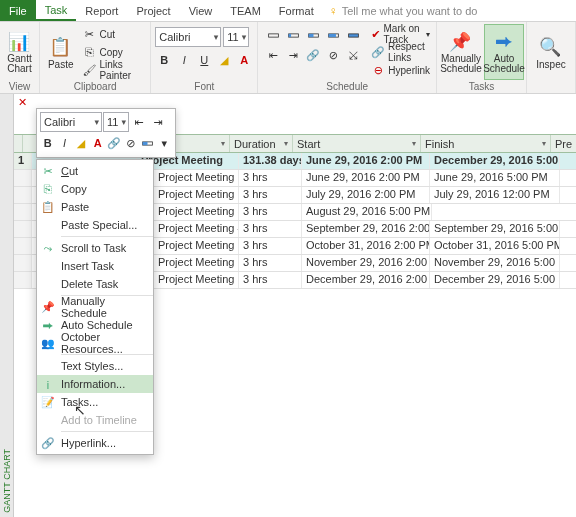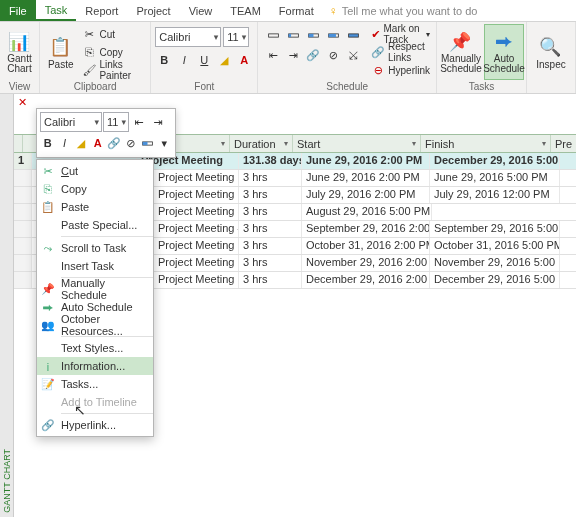--- a/index.html
+++ b/index.html
@@ -380,20 +380,24 @@
         </div>
       <div class="ctx-sep"></div>
       <div class="ctx-item">
           <span class="ctx-ic">⤳</span>
           <span class="ctx-item-text">Scroll to Task</span>
         </div>
       <div class="ctx-item">
           <span class="ctx-ic"></span>
           <span class="ctx-item-text">Insert Task</span>
         </div>
+      <div class="ctx-item">
+          <span class="ctx-ic"></span>
+          <span class="ctx-item-text">Delete Task</span>
+        </div>
       <div class="ctx-sep"></div>
       <div class="ctx-item">
           <span class="ctx-ic">📌</span>
           <span class="ctx-item-text">Manually Schedule</span>
         </div>
       <div class="ctx-item">
           <span class="ctx-ic">⮕</span>
           <span class="ctx-item-text">Auto Schedule</span>
         </div>
       <div class="ctx-item">

